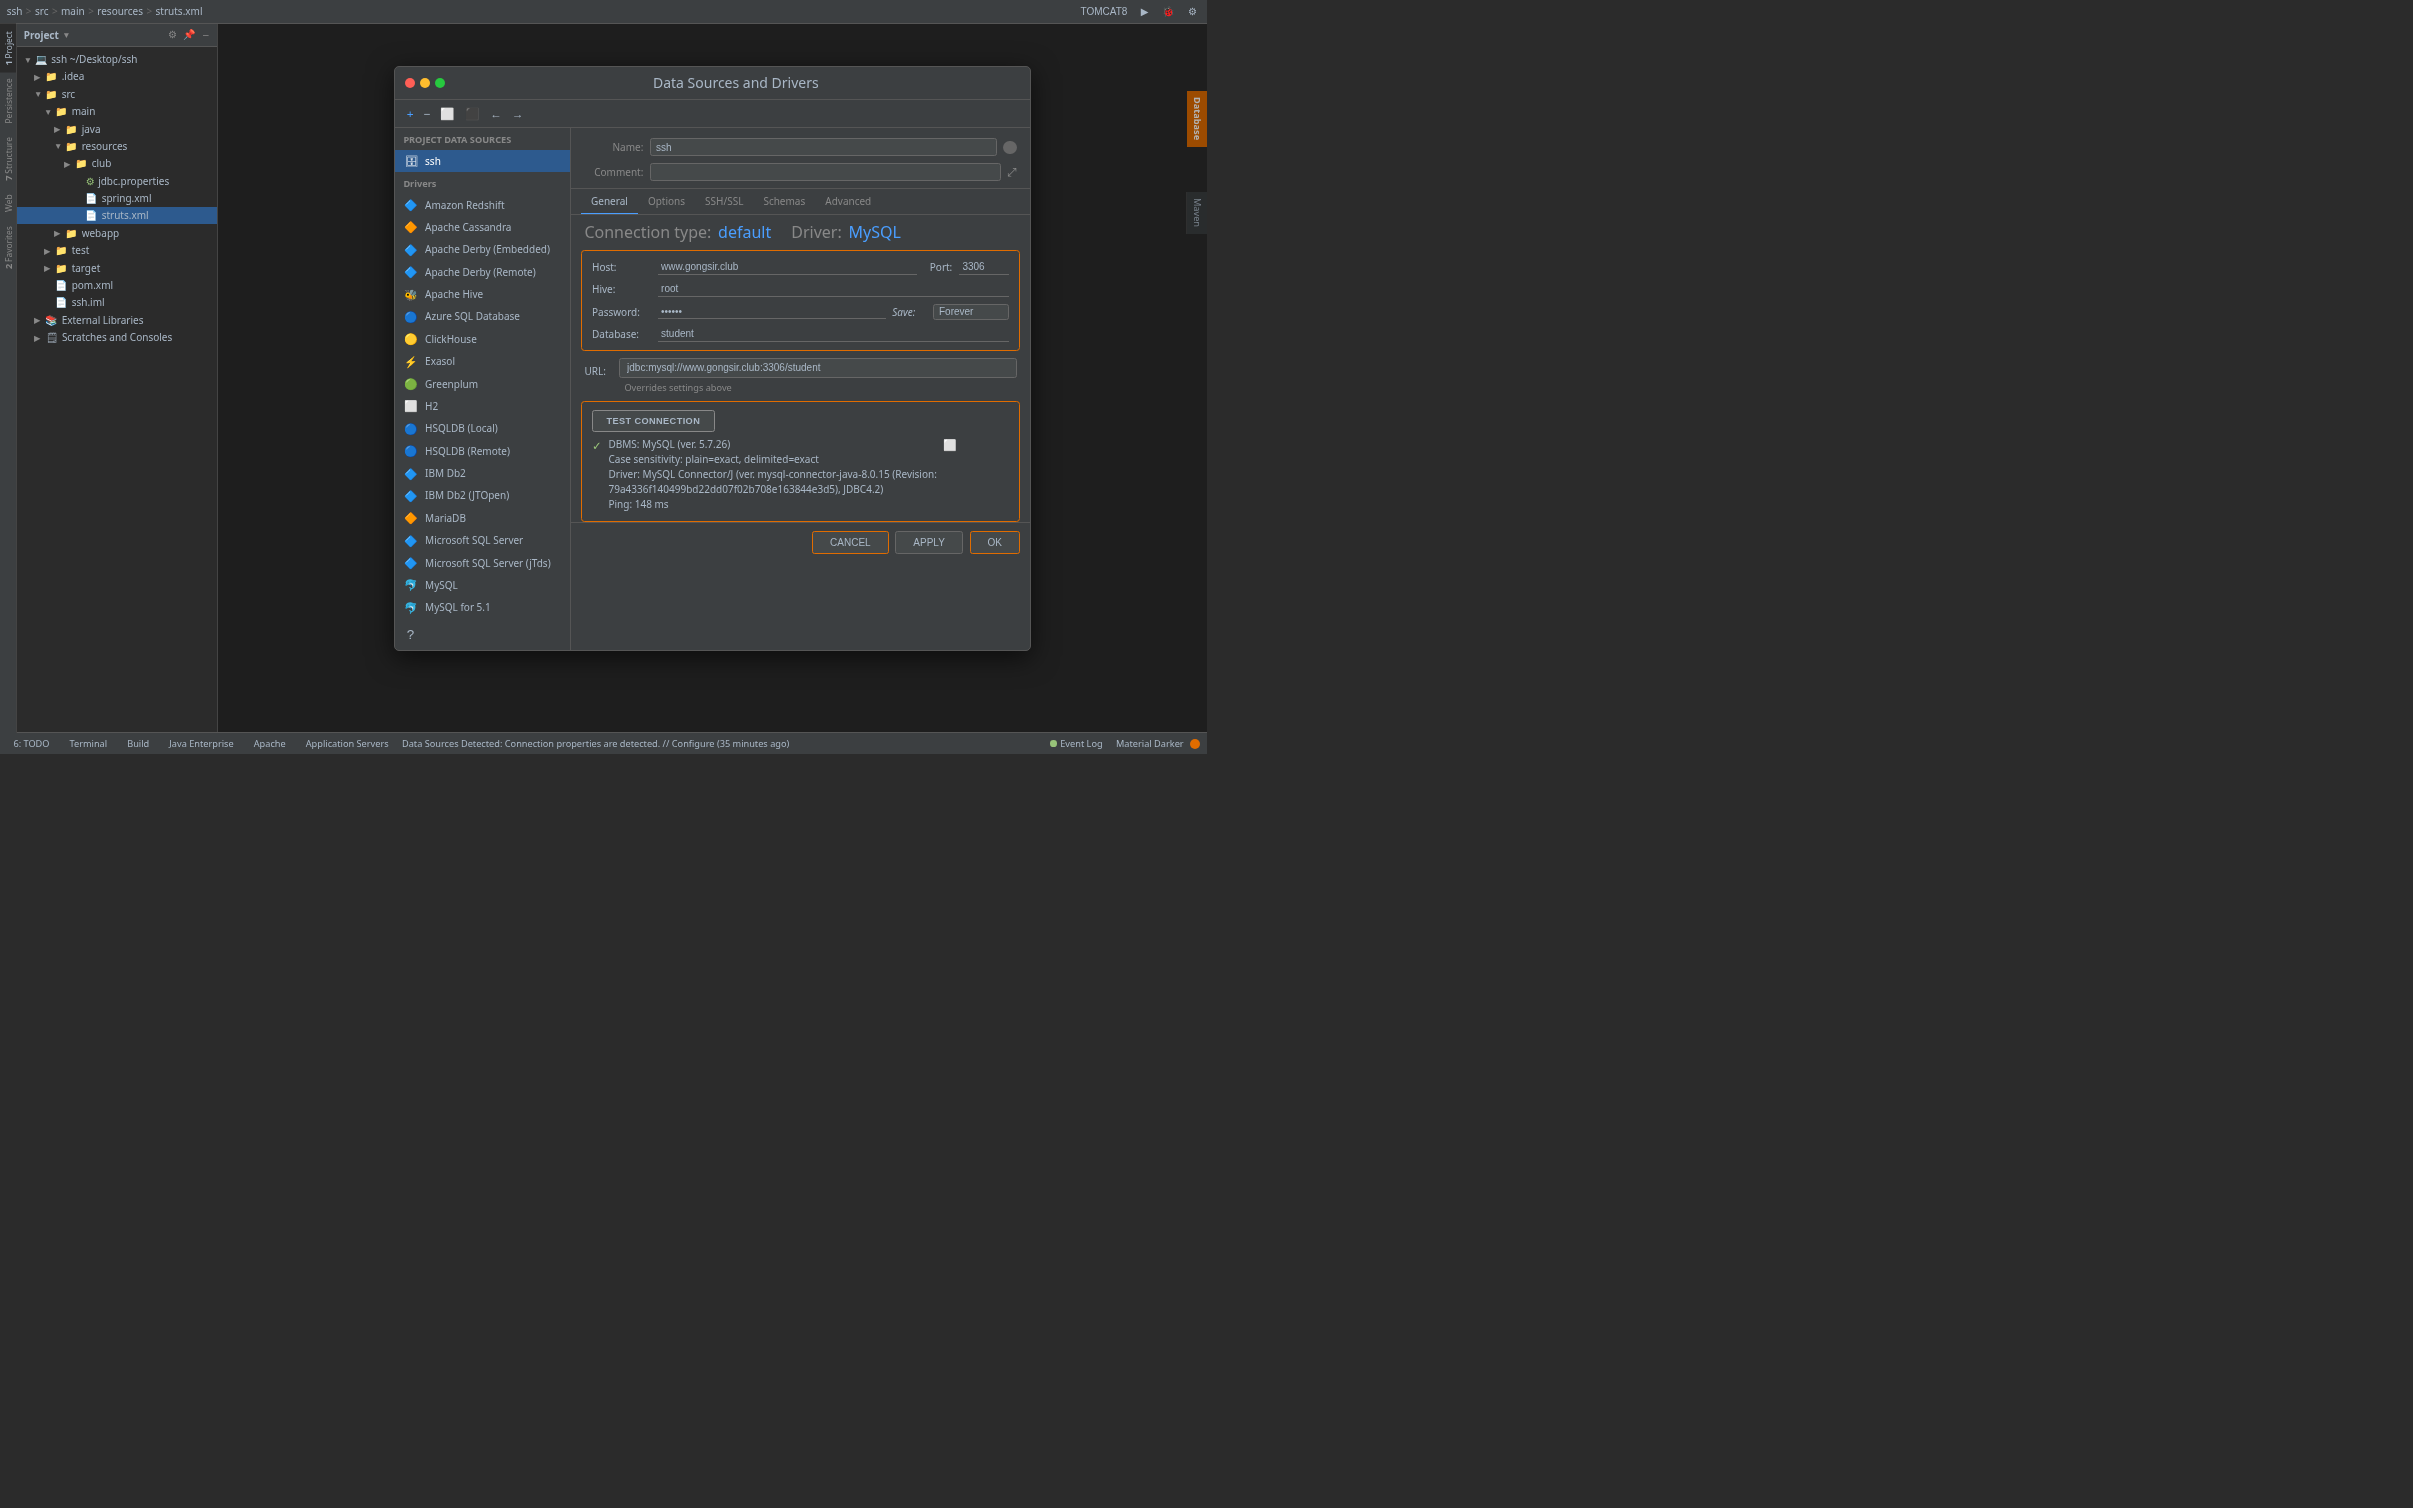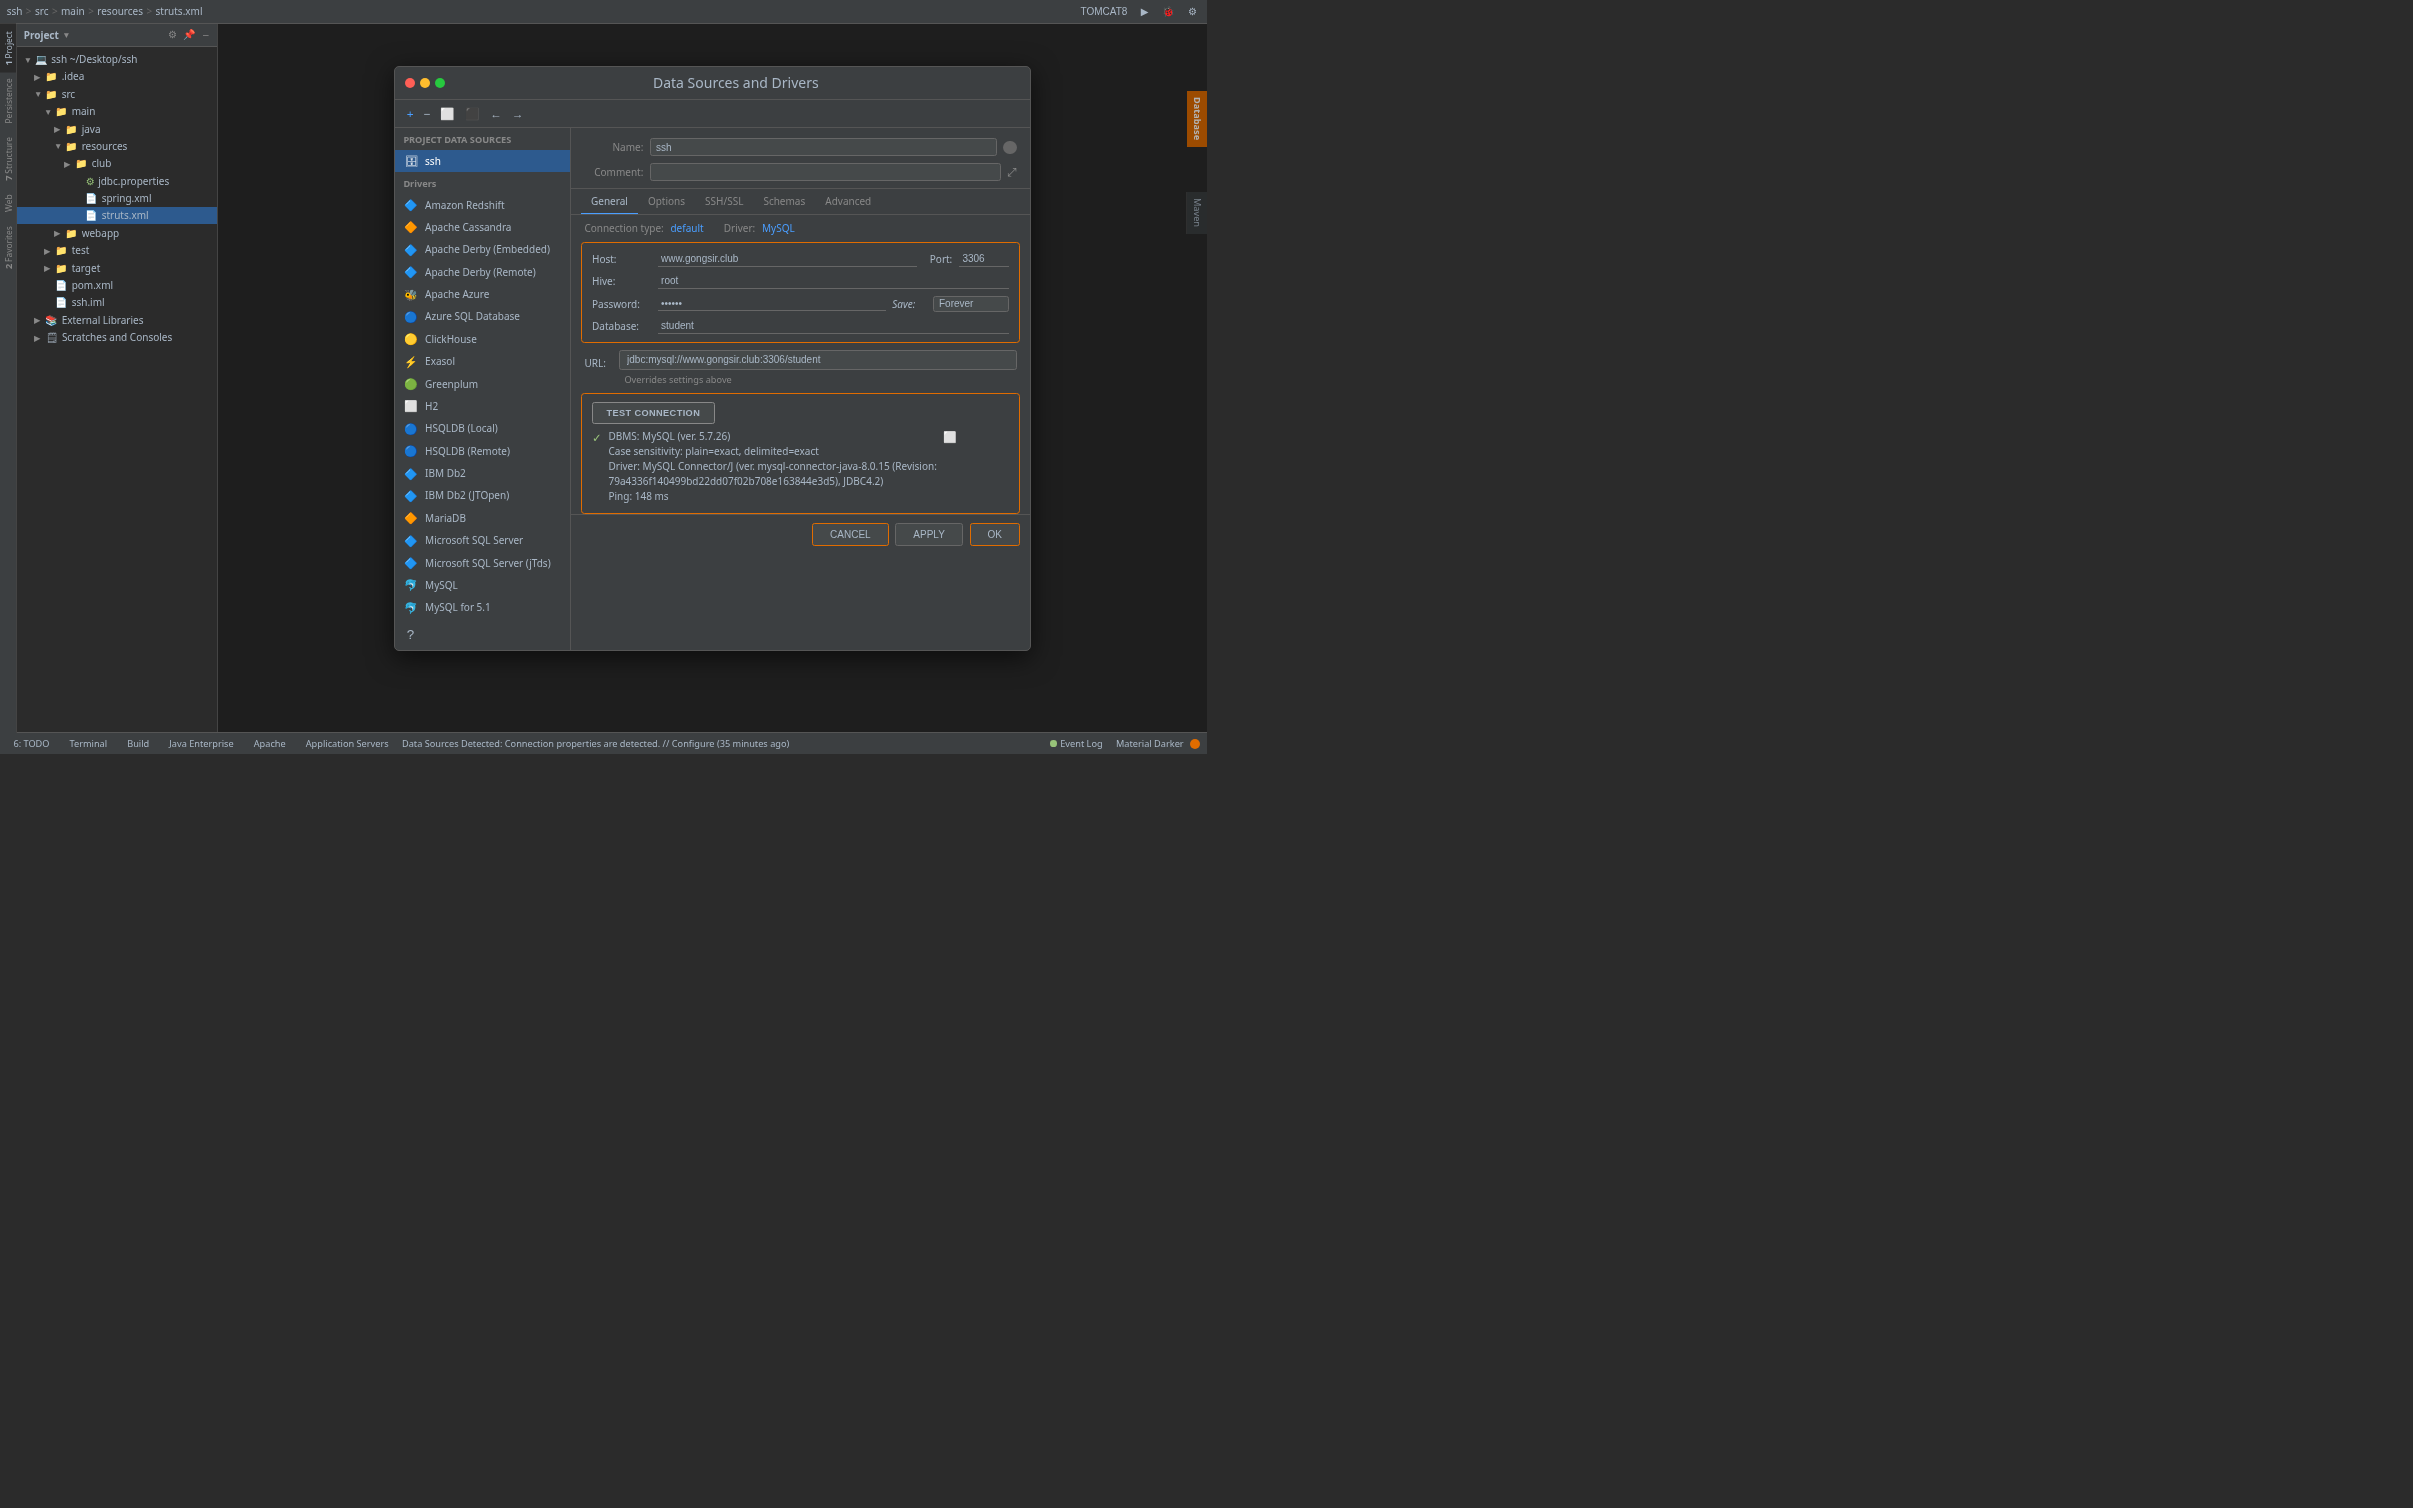--- a/index.html
+++ b/index.html
@@ -313,21 +313,21 @@
       border-bottom: 1.7px solid transparent;
     }
     .tab.active {
       color: #a9b7c6;
       border-bottom: 1.7px solid #4a9eff;
     }
 
     
     .conn-type-row {
       padding: 6.7px 13.4px;
-      font-size: 10px;
+      font-size: 16px;
       color: #888;
       display: flex;
       gap: 6.7px;
     }
     .conn-type-val { color: #4a9eff; cursor: pointer; }
 
     
     .conn-form {
       border: 1.7px solid #e06c00;
       border-radius: 3.4px;
@@ -798,21 +798,21 @@
             <div class="dialog-left-item">
               <span class="item-icon">🔷</span>
               <span>Apache Derby (Embedded)</span>
             </div>
             <div class="dialog-left-item">
               <span class="item-icon">🔷</span>
               <span>Apache Derby (Remote)</span>
             </div>
             <div class="dialog-left-item">
               <span class="item-icon">🐝</span>
-              <span>Apache Azure</span>
+              <span>Apache Hive</span>
             </div>
             <div class="dialog-left-item">
               <span class="item-icon">🔵</span>
               <span>Azure SQL Database</span>
             </div>
             <div class="dialog-left-item">
               <span class="item-icon">🟡</span>
               <span>ClickHouse</span>
             </div>
             <div class="dialog-left-item">

